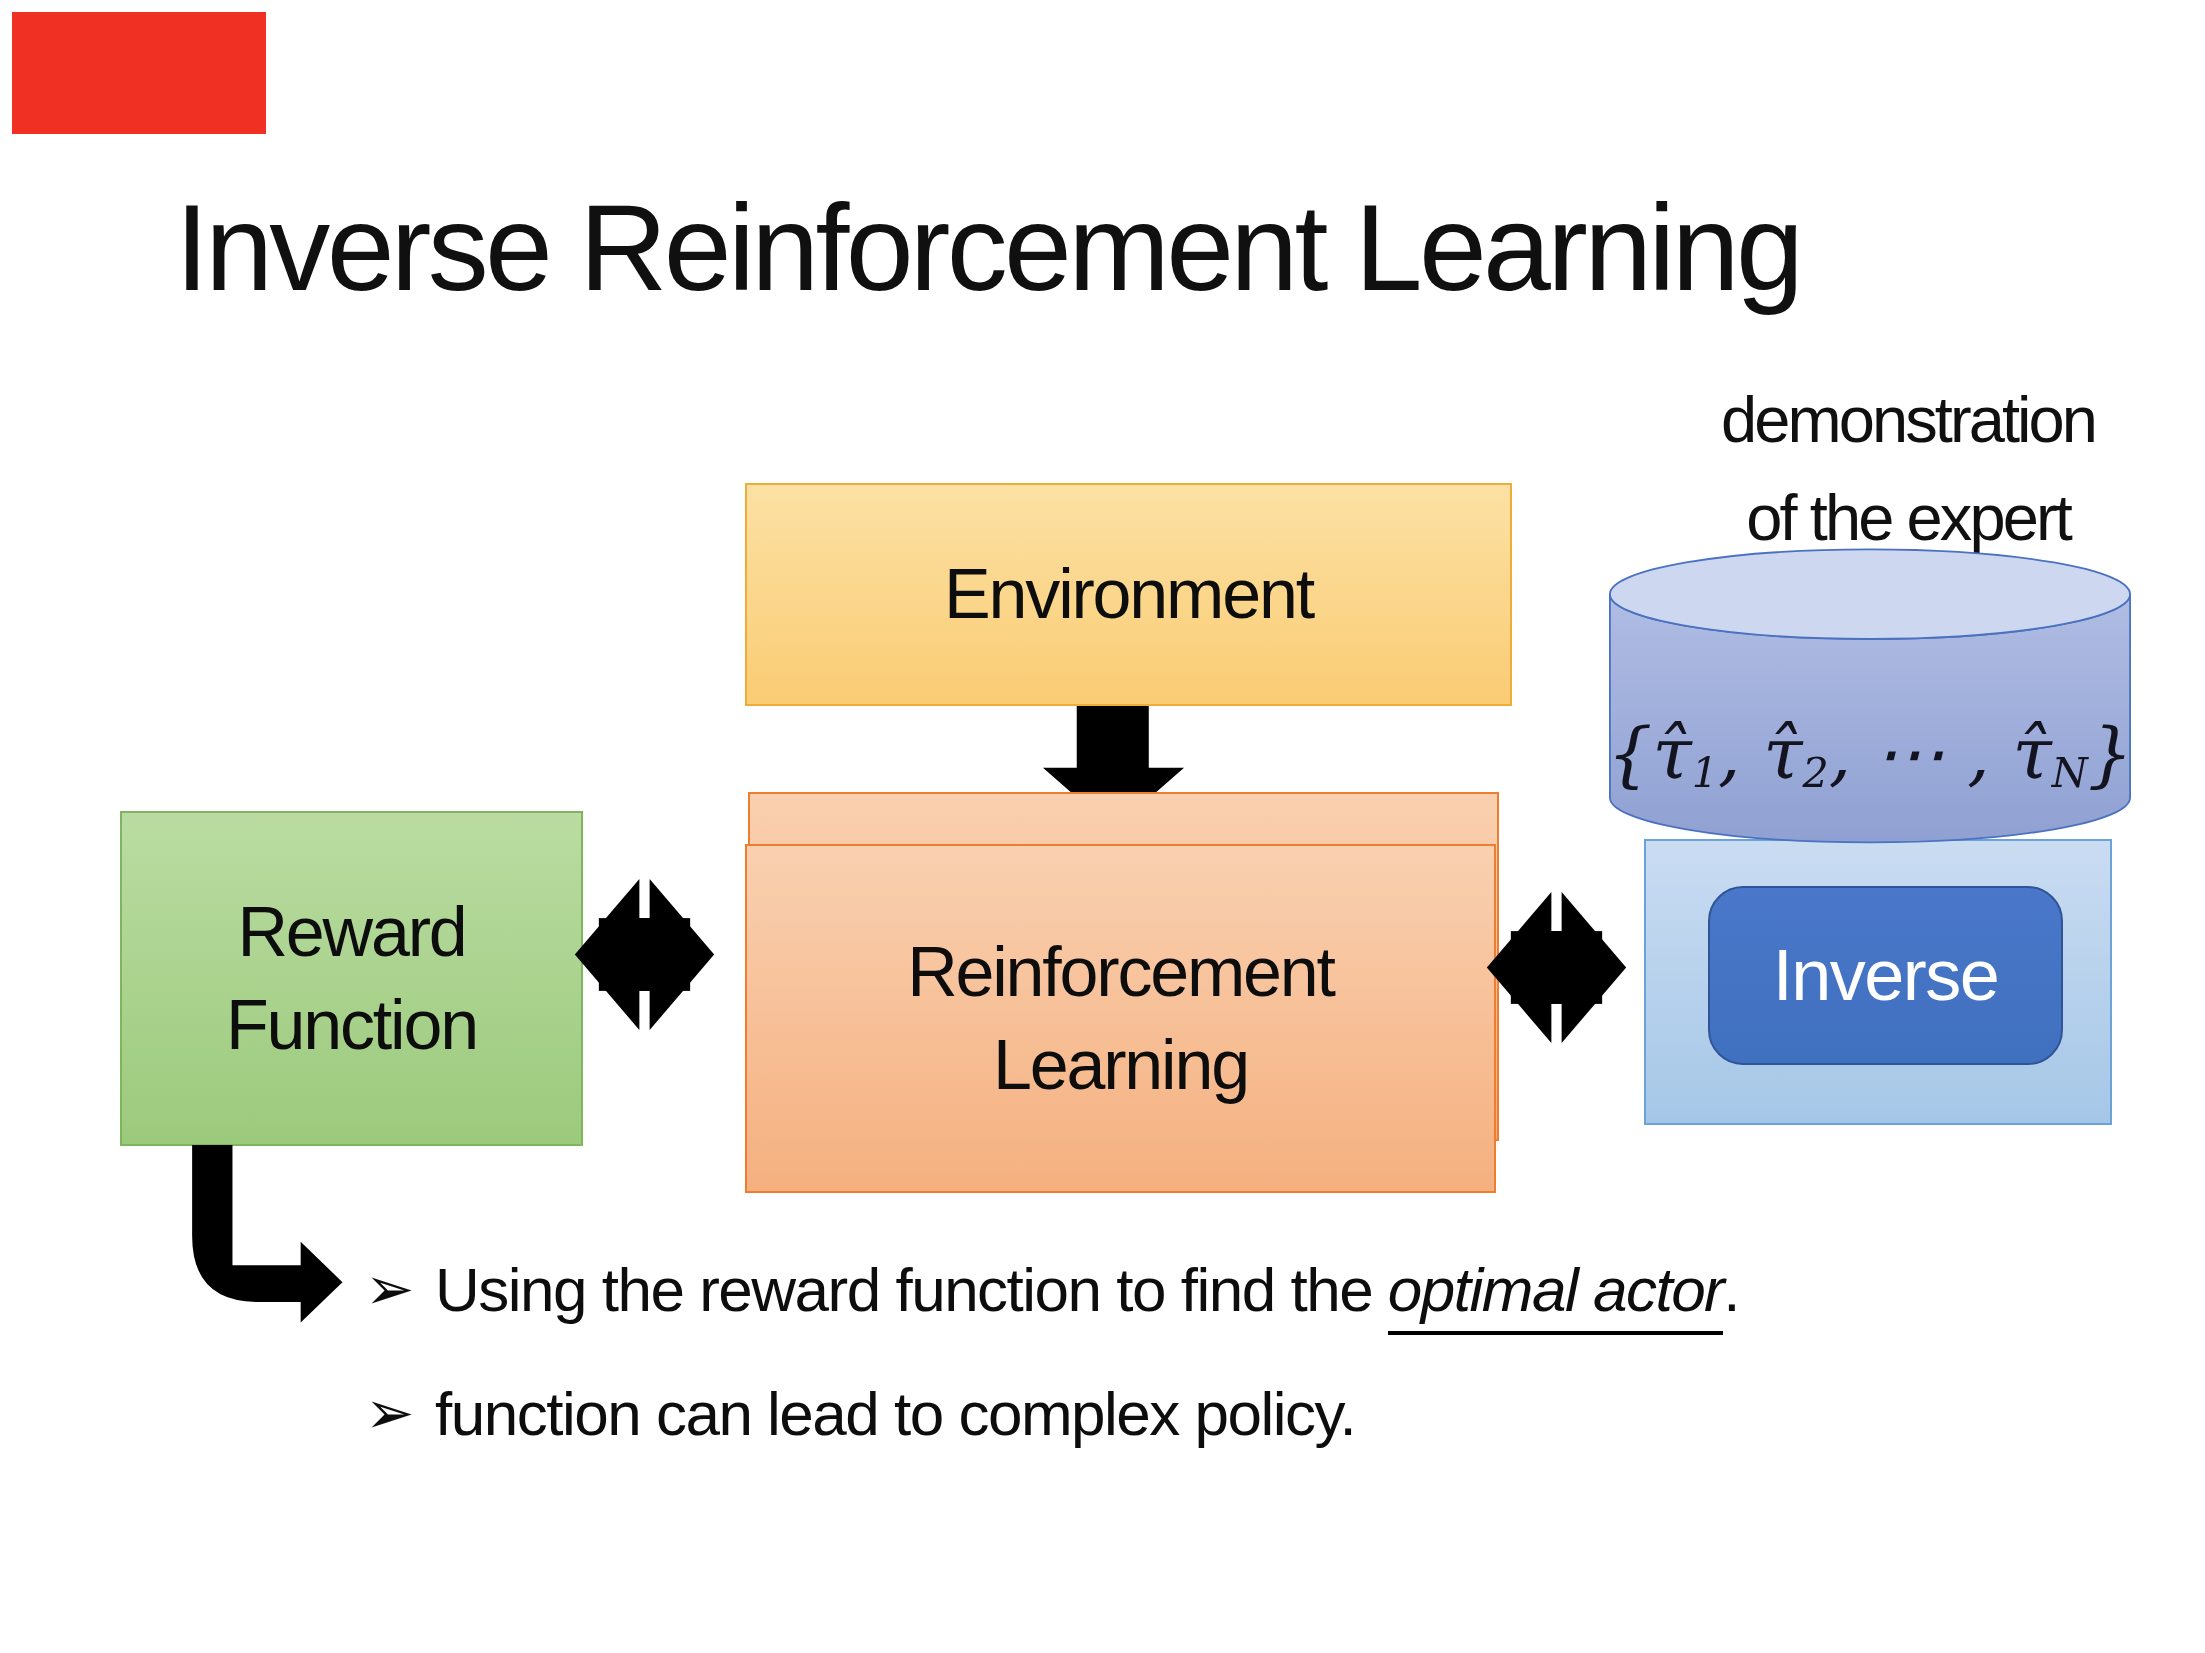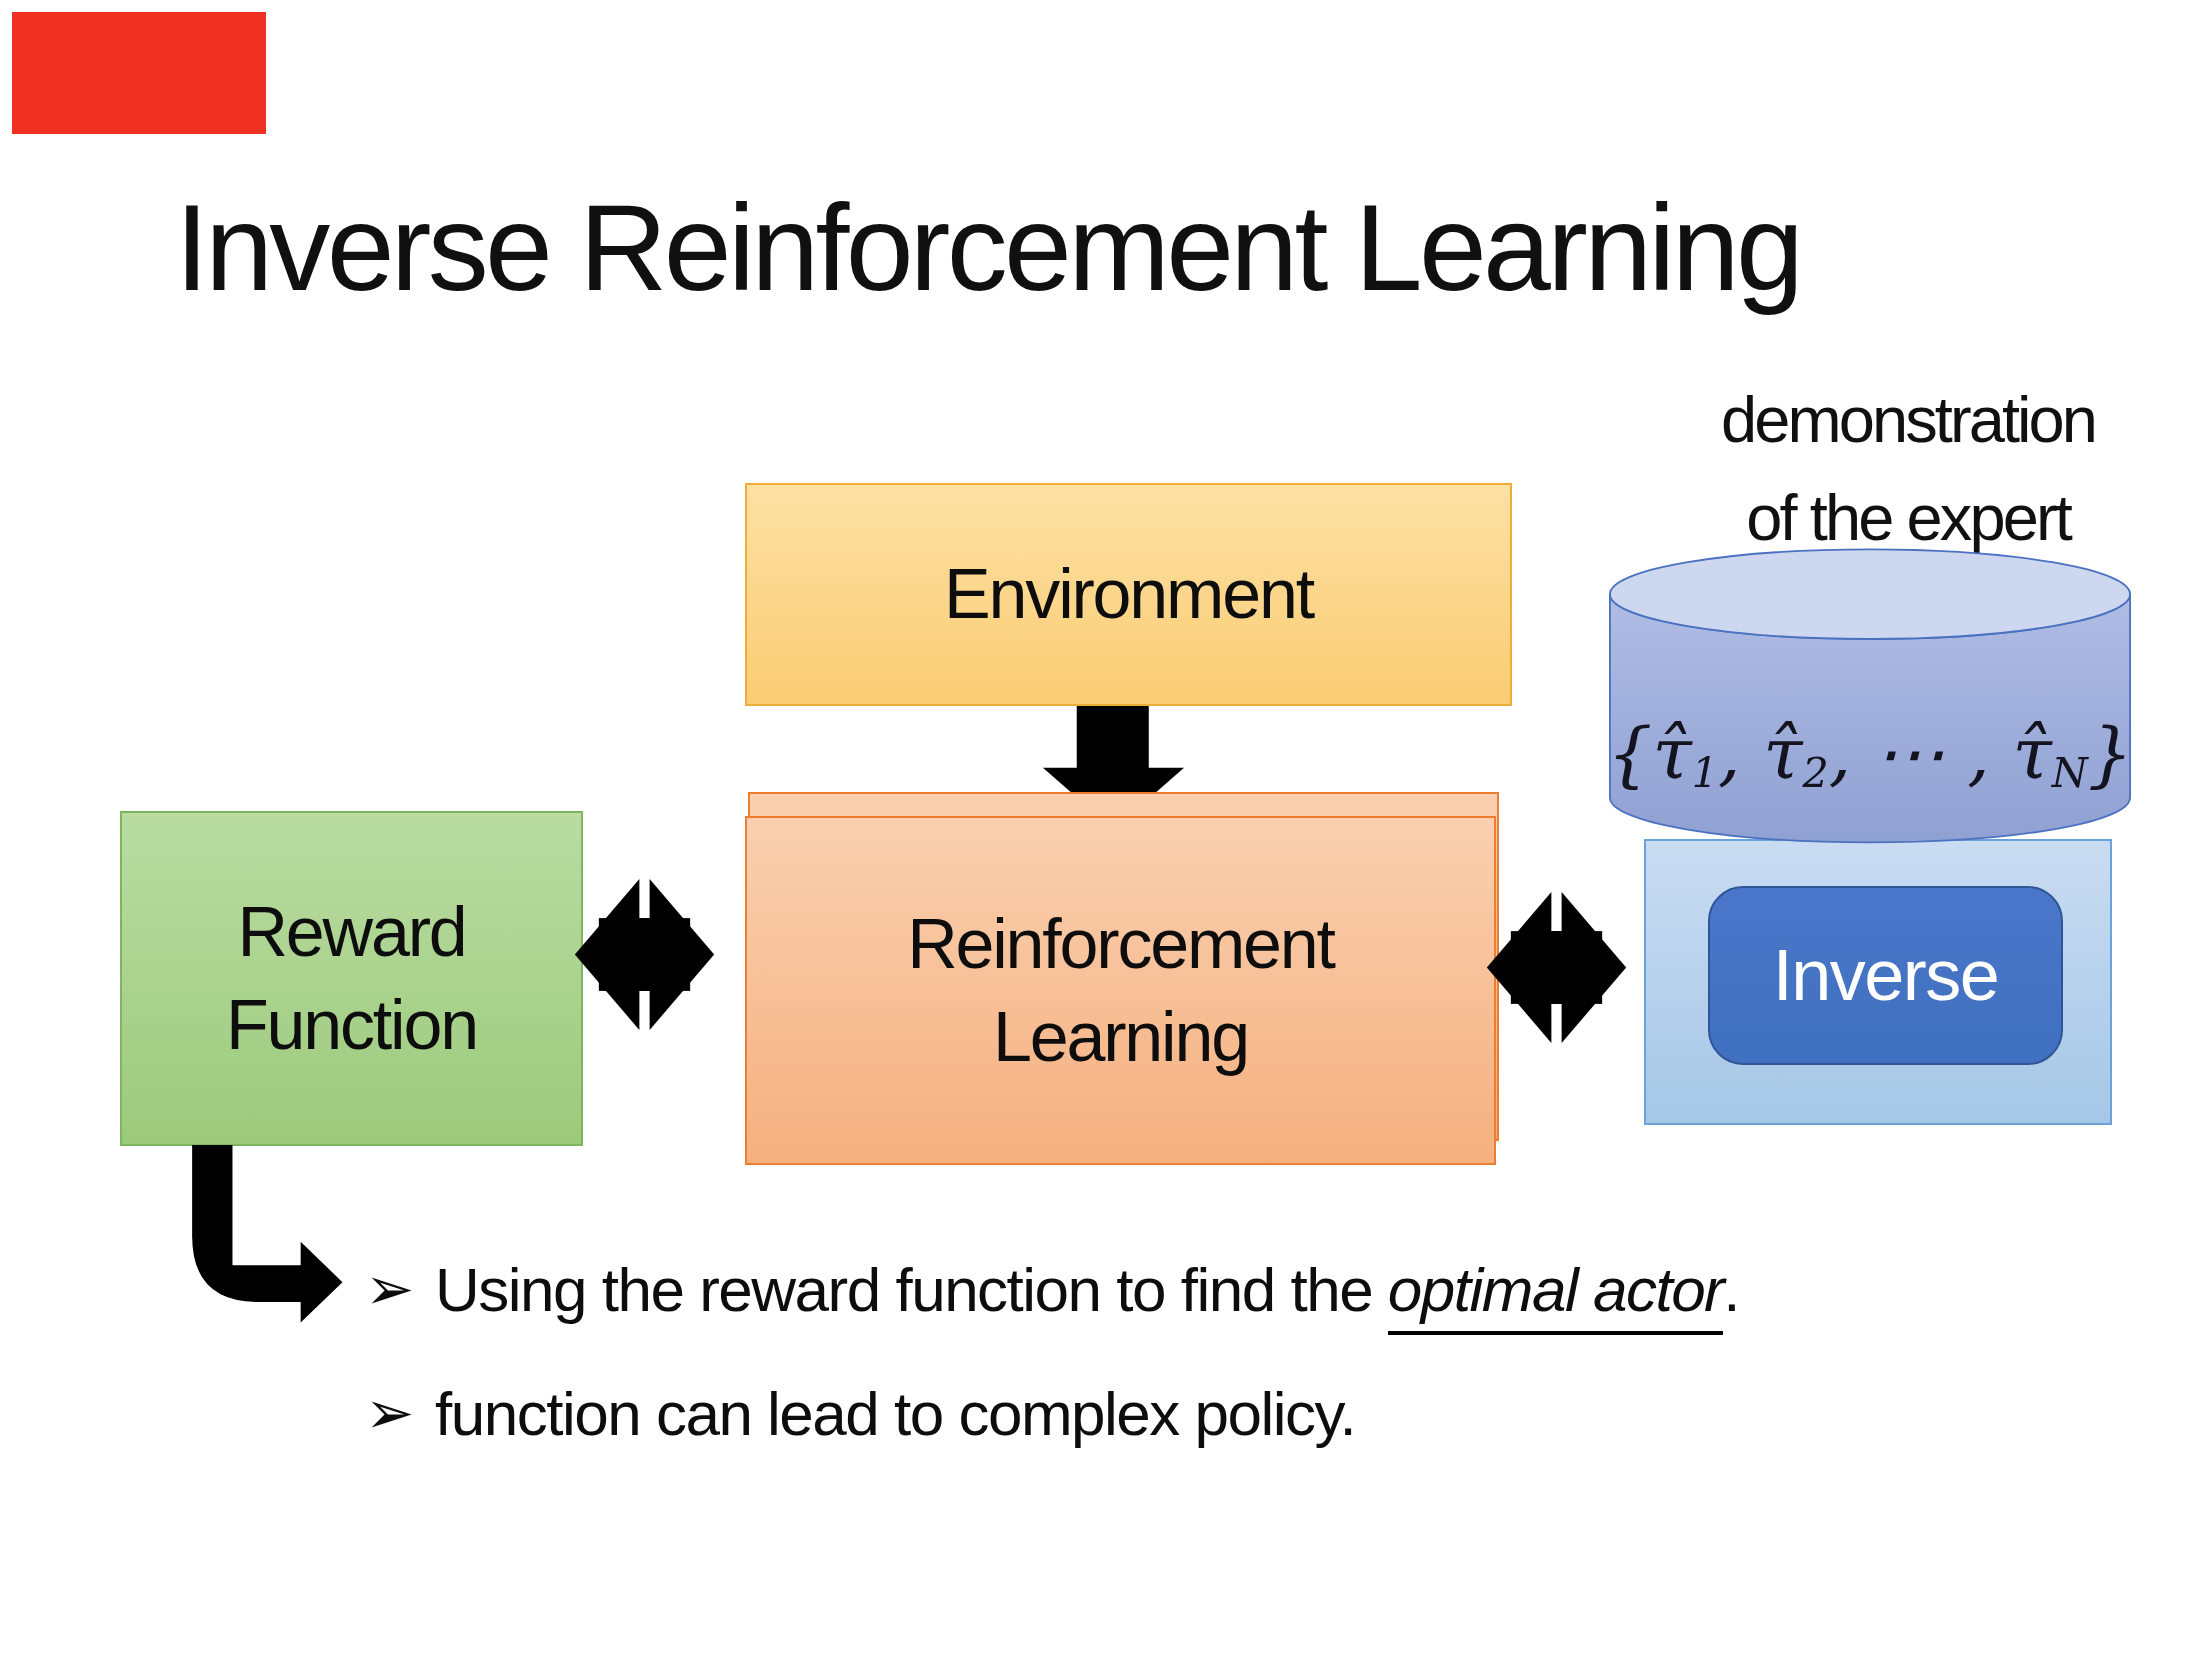--- a/index.html
+++ b/index.html
@@ -17,21 +17,21 @@
 
   
   .dbox{display:flex;align-items:center;justify-content:center;text-align:center;
         font-size:70px;letter-spacing:-2.2px;line-height:1.32;color:#0d0d0d;margin-left:8px;}
 
   .env-box{left:737px;top:483px;width:763px;height:219px;
            background:linear-gradient(180deg,#fce1a4,#facc74);border:2.2px solid #efac38;}
 
   .rl-back{left:748px;top:792px;width:747px;height:345px;
            background:linear-gradient(180deg,#f9d0b0,#f5b07f);border:2.2px solid #ed7d31;}
-  .rl-box{left:737px;top:816px;width:747px;height:345px;
+  .rl-box{left:737px;top:844px;width:747px;height:345px;
           background:linear-gradient(180deg,#f9d0b0,#f5b07f);border:2.2px solid #ed7d31;}
 
   .reward-box{left:112px;top:811px;width:459px;height:331px;
               background:linear-gradient(180deg,#badca2,#9cca7c);border:2.2px solid #7fb55e;}
 
   .expert-container{left:1644px;top:839px;width:464px;height:282px;
                     background:linear-gradient(180deg,#cadcf2,#a5c7e7);border:2.2px solid #6ba2d8;}
   .expert-box{left:1700px;top:886px;width:351px;height:175px;border-radius:35px;
               background:linear-gradient(180deg,#4a77c9,#4070c0);border:2.9px solid #2f5597;
               color:#ffffff;font-size:72px;letter-spacing:-1.5px;}

